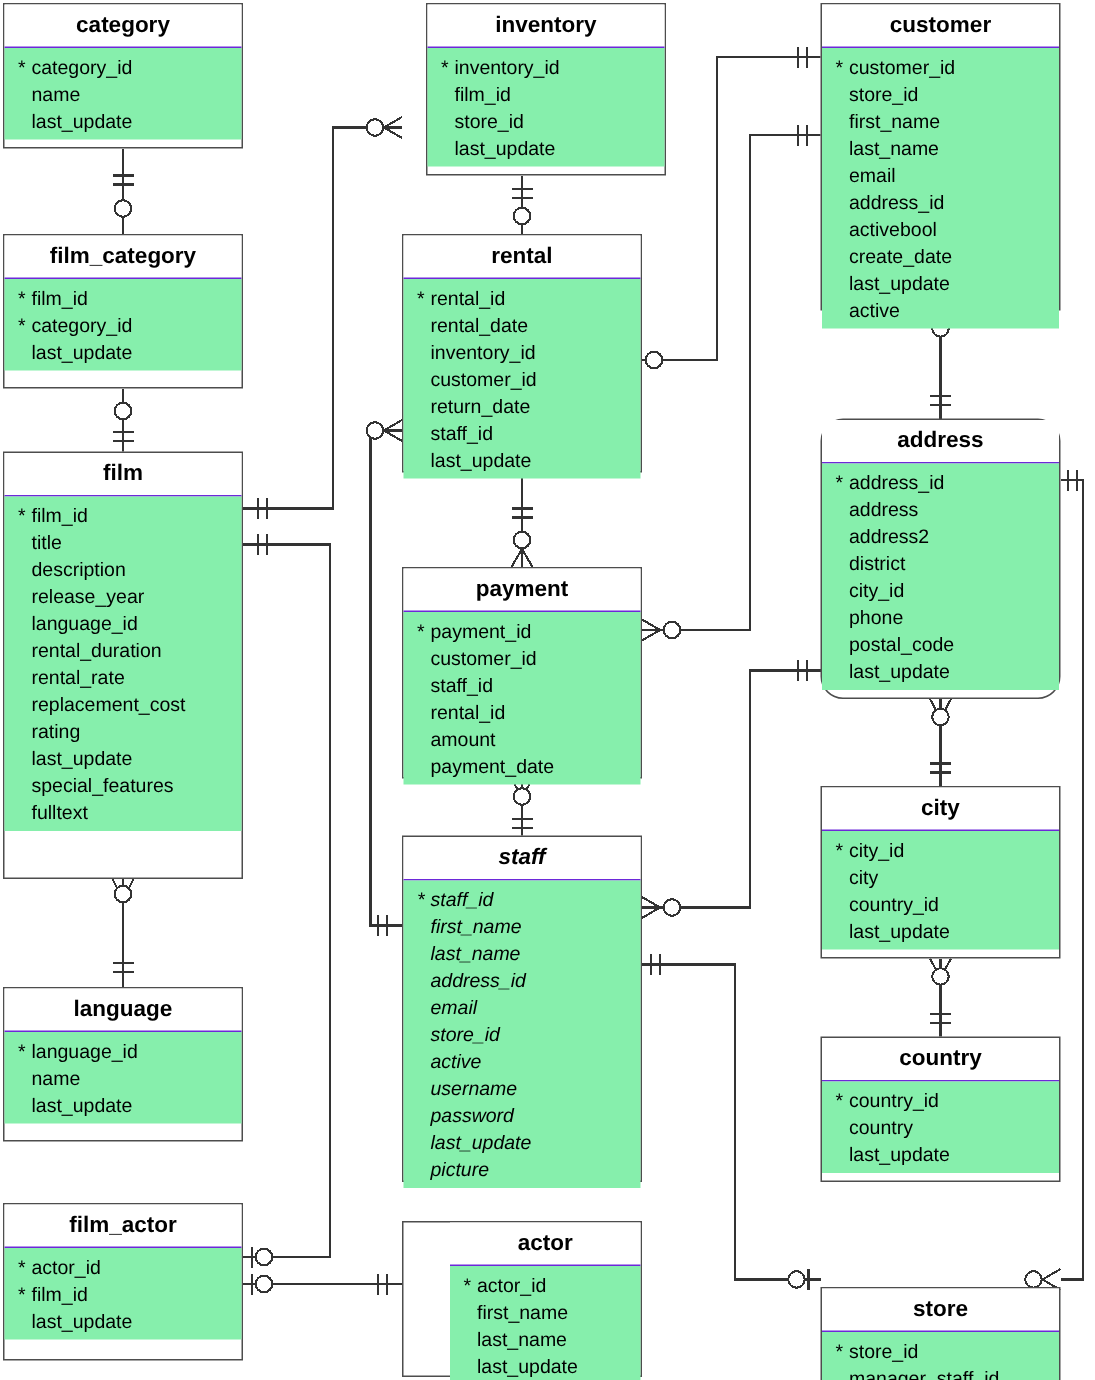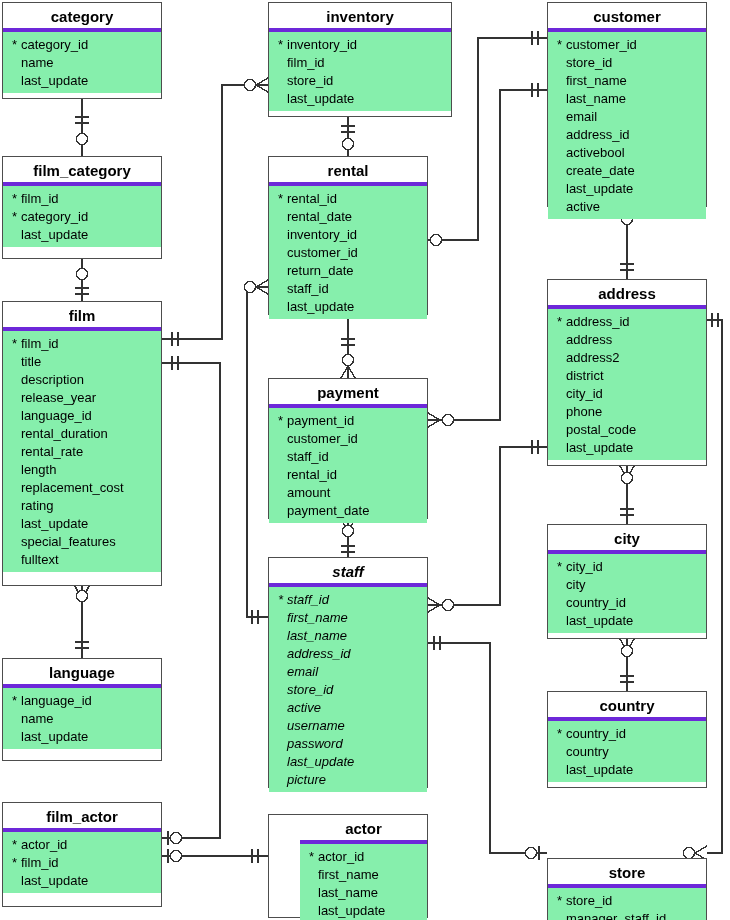--- a/index.html
+++ b/index.html
@@ -32,21 +32,21 @@
     z-index: 5;
   }
   .entity-title {
     box-sizing: border-box;
     height: 29px;
     line-height: 28px;
     text-align: center;
     font-weight: bold;
     font-size: 15px;
     color: #000000;
-    border-bottom: 4px solid #6d28d9;
+    border-bottom: 1px solid #6d28d9;
     background: #ffffff;
     white-space: nowrap;
     overflow: hidden;
   }
   .entity-body {
     box-sizing: border-box;
     padding: 4px 0 3px 0;
     background: #86efac;
   }
   .attr {
@@ -241,21 +241,20 @@
       <div class="entity" style="left: 2px; top: 301px; width: 160px; height: 285px;">
         <div class="entity-title">film</div>
         <div class="entity-body">
           <div class="attr"><span class="pk-mark">*</span><span class="attr-name">film_id</span></div>
           <div class="attr"><span class="pk-mark"></span><span class="attr-name">title</span></div>
           <div class="attr"><span class="pk-mark"></span><span class="attr-name">description</span></div>
           <div class="attr"><span class="pk-mark"></span><span class="attr-name">release_year</span></div>
           <div class="attr"><span class="pk-mark"></span><span class="attr-name">language_id</span></div>
           <div class="attr"><span class="pk-mark"></span><span class="attr-name">rental_duration</span></div>
           <div class="attr"><span class="pk-mark"></span><span class="attr-name">rental_rate</span></div>
-          <div class="attr"><span class="pk-mark"></span><span class="attr-name">length</span></div>
           <div class="attr"><span class="pk-mark"></span><span class="attr-name">replacement_cost</span></div>
           <div class="attr"><span class="pk-mark"></span><span class="attr-name">rating</span></div>
           <div class="attr"><span class="pk-mark"></span><span class="attr-name">last_update</span></div>
           <div class="attr"><span class="pk-mark"></span><span class="attr-name">special_features</span></div>
           <div class="attr"><span class="pk-mark"></span><span class="attr-name">fulltext</span></div>
         </div>
       </div>
       <div class="entity" style="left: 2px; top: 658px; width: 160px; height: 103px;">
         <div class="entity-title">language</div>
         <div class="entity-body">
@@ -265,21 +264,21 @@
         </div>
       </div>
       <div class="entity" style="left: 2px; top: 802px; width: 160px; height: 105px;">
         <div class="entity-title">film_actor</div>
         <div class="entity-body">
           <div class="attr"><span class="pk-mark">*</span><span class="attr-name">actor_id</span></div>
           <div class="attr"><span class="pk-mark">*</span><span class="attr-name">film_id</span></div>
           <div class="attr"><span class="pk-mark"></span><span class="attr-name">last_update</span></div>
         </div>
       </div>
-      <div class="entity" style="left: 268px; top: 2px; width: 184px; height: 115px;">
+      <div class="entity" style="left: 284px; top: 2px; width: 160px; height: 115px;">
         <div class="entity-title">inventory</div>
         <div class="entity-body">
           <div class="attr"><span class="pk-mark">*</span><span class="attr-name">inventory_id</span></div>
           <div class="attr"><span class="pk-mark"></span><span class="attr-name">film_id</span></div>
           <div class="attr"><span class="pk-mark"></span><span class="attr-name">store_id</span></div>
           <div class="attr"><span class="pk-mark"></span><span class="attr-name">last_update</span></div>
         </div>
       </div>
       <div class="entity" style="left: 268px; top: 156px; width: 160px; height: 159px;">
         <div class="entity-title">rental</div>
@@ -337,21 +336,21 @@
           <div class="attr"><span class="pk-mark"></span><span class="attr-name">first_name</span></div>
           <div class="attr"><span class="pk-mark"></span><span class="attr-name">last_name</span></div>
           <div class="attr"><span class="pk-mark"></span><span class="attr-name">email</span></div>
           <div class="attr"><span class="pk-mark"></span><span class="attr-name">address_id</span></div>
           <div class="attr"><span class="pk-mark"></span><span class="attr-name">activebool</span></div>
           <div class="attr"><span class="pk-mark"></span><span class="attr-name">create_date</span></div>
           <div class="attr"><span class="pk-mark"></span><span class="attr-name">last_update</span></div>
           <div class="attr"><span class="pk-mark"></span><span class="attr-name">active</span></div>
         </div>
       </div>
-      <div class="entity" style="left: 547px; top: 279px; width: 160px; height: 187px;">
+      <div class="entity" style="left: 547px; top: 279px; width: 160px; height: 187px; border-radius: 15px;">
         <div class="entity-title">address</div>
         <div class="entity-body">
           <div class="attr"><span class="pk-mark">*</span><span class="attr-name">address_id</span></div>
           <div class="attr"><span class="pk-mark"></span><span class="attr-name">address</span></div>
           <div class="attr"><span class="pk-mark"></span><span class="attr-name">address2</span></div>
           <div class="attr"><span class="pk-mark"></span><span class="attr-name">district</span></div>
           <div class="attr"><span class="pk-mark"></span><span class="attr-name">city_id</span></div>
           <div class="attr"><span class="pk-mark"></span><span class="attr-name">phone</span></div>
           <div class="attr"><span class="pk-mark"></span><span class="attr-name">postal_code</span></div>
           <div class="attr"><span class="pk-mark"></span><span class="attr-name">last_update</span></div>

